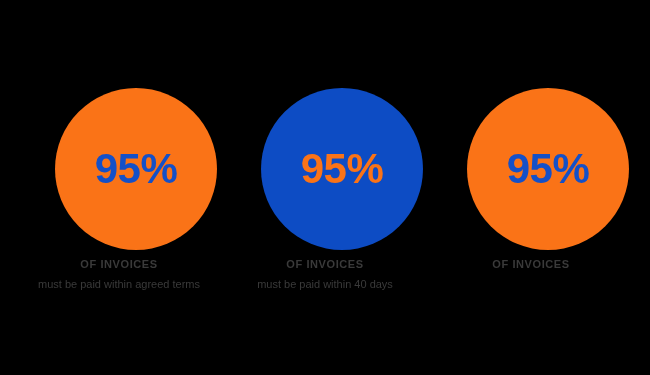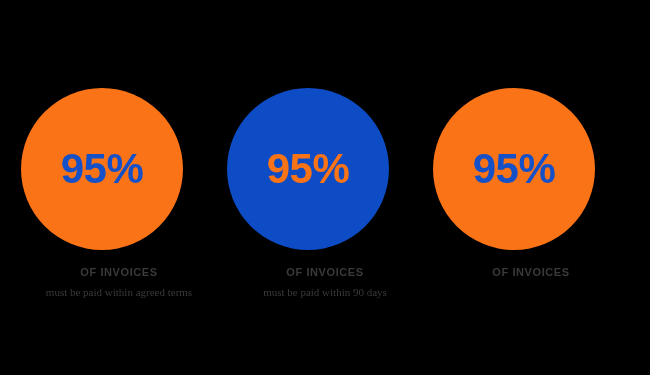--- a/index.html
+++ b/index.html
@@ -24,23 +24,22 @@
     align-items: flex-start;
     justify-content: center;
     box-sizing: border-box;
     padding-top: 88px;
   }
 
   .stat-card {
     width: 196px;
     display: flex;
     flex-direction: column;
-    align-items: flex-start;
+    align-items: flex-end;
     position: relative;
-    gap: 16px;
   }
 
   .stat-card.card-middle {
     margin-left: 10px;
     margin-right: 10px;
   }
 
   .circle {
     width: 162px;
     height: 162px;
@@ -69,38 +68,38 @@
 
   .percent-blue {
     color: #1450C8;
   }
 
   .percent-orange {
     color: #FA7317;
   }
 
   .caption {
-    margin-top: 0;
+    margin-top: 8px;
     text-align: center;
     width: 196px;
   }
 
   .caption-heading {
     font-family: "Liberation Sans", sans-serif;
     font-weight: bold;
     font-size: 11px;
     letter-spacing: 0.6px;
     color: #3A3A3A;
     text-transform: uppercase;
     line-height: 1.2;
   }
 
   .caption-body {
     margin-top: 6px;
-    font-family: Liberation Serif, serif;
+    font-family: Liberation Sans, sans-serif;
     font-weight: normal;
     font-size: 11px;
     color: #3A3A3A;
     line-height: 1.45;
     padding: 0 2px;
   }
 </style>
 </head>
 <body>
 
@@ -115,21 +114,21 @@
       <div class="caption-body">must be paid within agreed terms</div>
     </div>
   </div>
 
   <div class="stat-card card-middle">
     <div class="circle circle-blue">
       <span class="percent percent-orange">95%</span>
     </div>
     <div class="caption">
       <div class="caption-heading">OF INVOICES</div>
-      <div class="caption-body">must be paid within 90 days</div>
+      <div class="caption-body">must be paid within 40 days</div>
     </div>
   </div>
 
   <div class="stat-card card-last">
     <div class="circle circle-orange">
       <span class="percent percent-blue">95%</span>
     </div>
     <div class="caption">
       <div class="caption-heading">OF INVOICES</div>
     </div>

